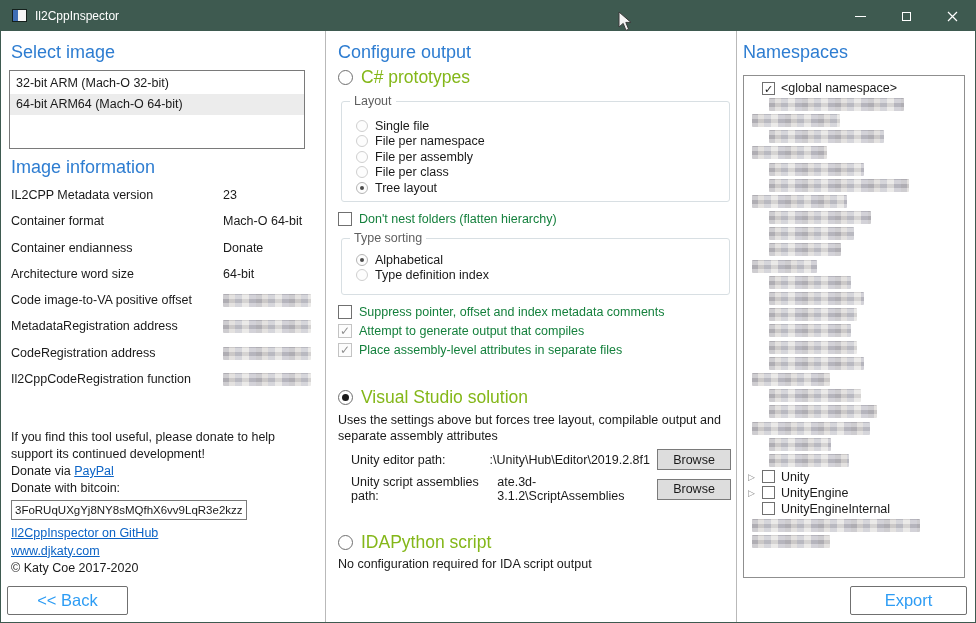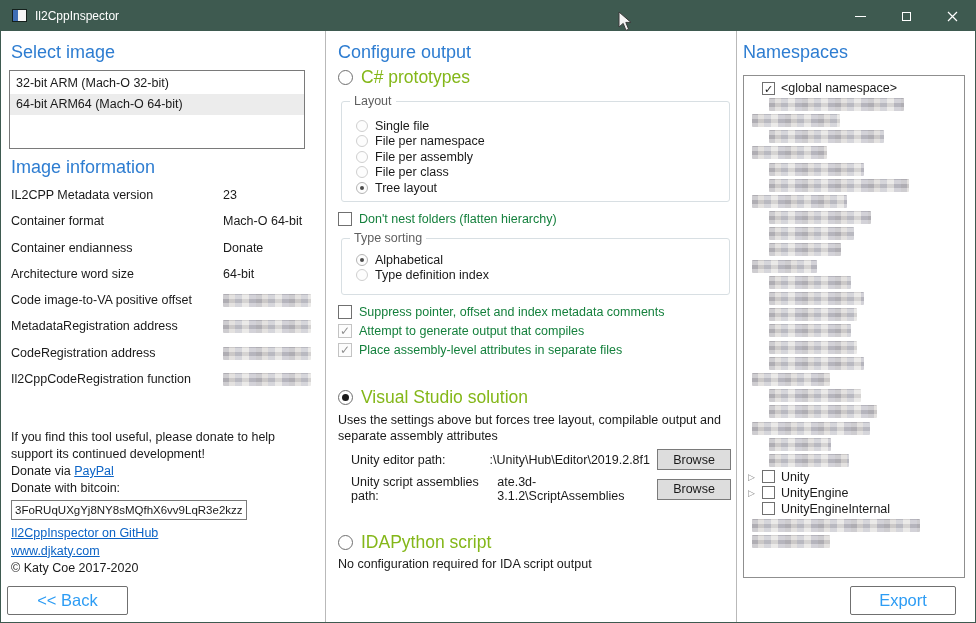--- a/index.html
+++ b/index.html
@@ -66,21 +66,21 @@
   .donate { position:absolute; left:10px; top:428px; width:300px; font-size:12.5px;
             color:#1a1a1a; line-height:17px; }
   .btc { margin-top:3px; width:236px; height:20px; border:1px solid #7a7a7a; font-size:11.5px;
          font-family:"Liberation Sans","DejaVu Sans",sans-serif; padding:0 3px; color:#1a1a1a; }
   .links-block { position:absolute; left:10px; top:524px; font-size:12.5px; line-height:17.5px; color:#1a1a1a; }
 
   .big-btn { position:absolute; background:#fff; border:1px solid #707070; border-radius:2px;
              color:#2d9cf4; font-size:16.5px; display:flex; align-items:center; justify-content:center;
              font-family:"Liberation Sans","DejaVu Sans",sans-serif; cursor:pointer; }
   #back-btn { left:6px; top:585px; width:121px; height:29px; }
-  #export-btn { left:849px; top:585px; width:106px; height:29px; }
+  #export-btn { left:849px; top:585px; width:117px; height:29px; }
 
   
   .groupbox { position:absolute; border:1px solid #d8dfe3; border-radius:3px; }
   .groupbox .gtitle { position:absolute; top:-8px; left:8px; background:#fff; padding:0 4px;
                       font-size:12.5px; color:#5f5f5f; }
   .opt-row { display:flex; align-items:center; gap:7px; height:15.5px; font-size:12.5px; color:#1a1a1a; }
   .opt-row .radio { width:12px; height:12px; }
 
   .cb-row { display:flex; align-items:center; gap:7px; font-size:12.5px; color:#15803d; }
 

